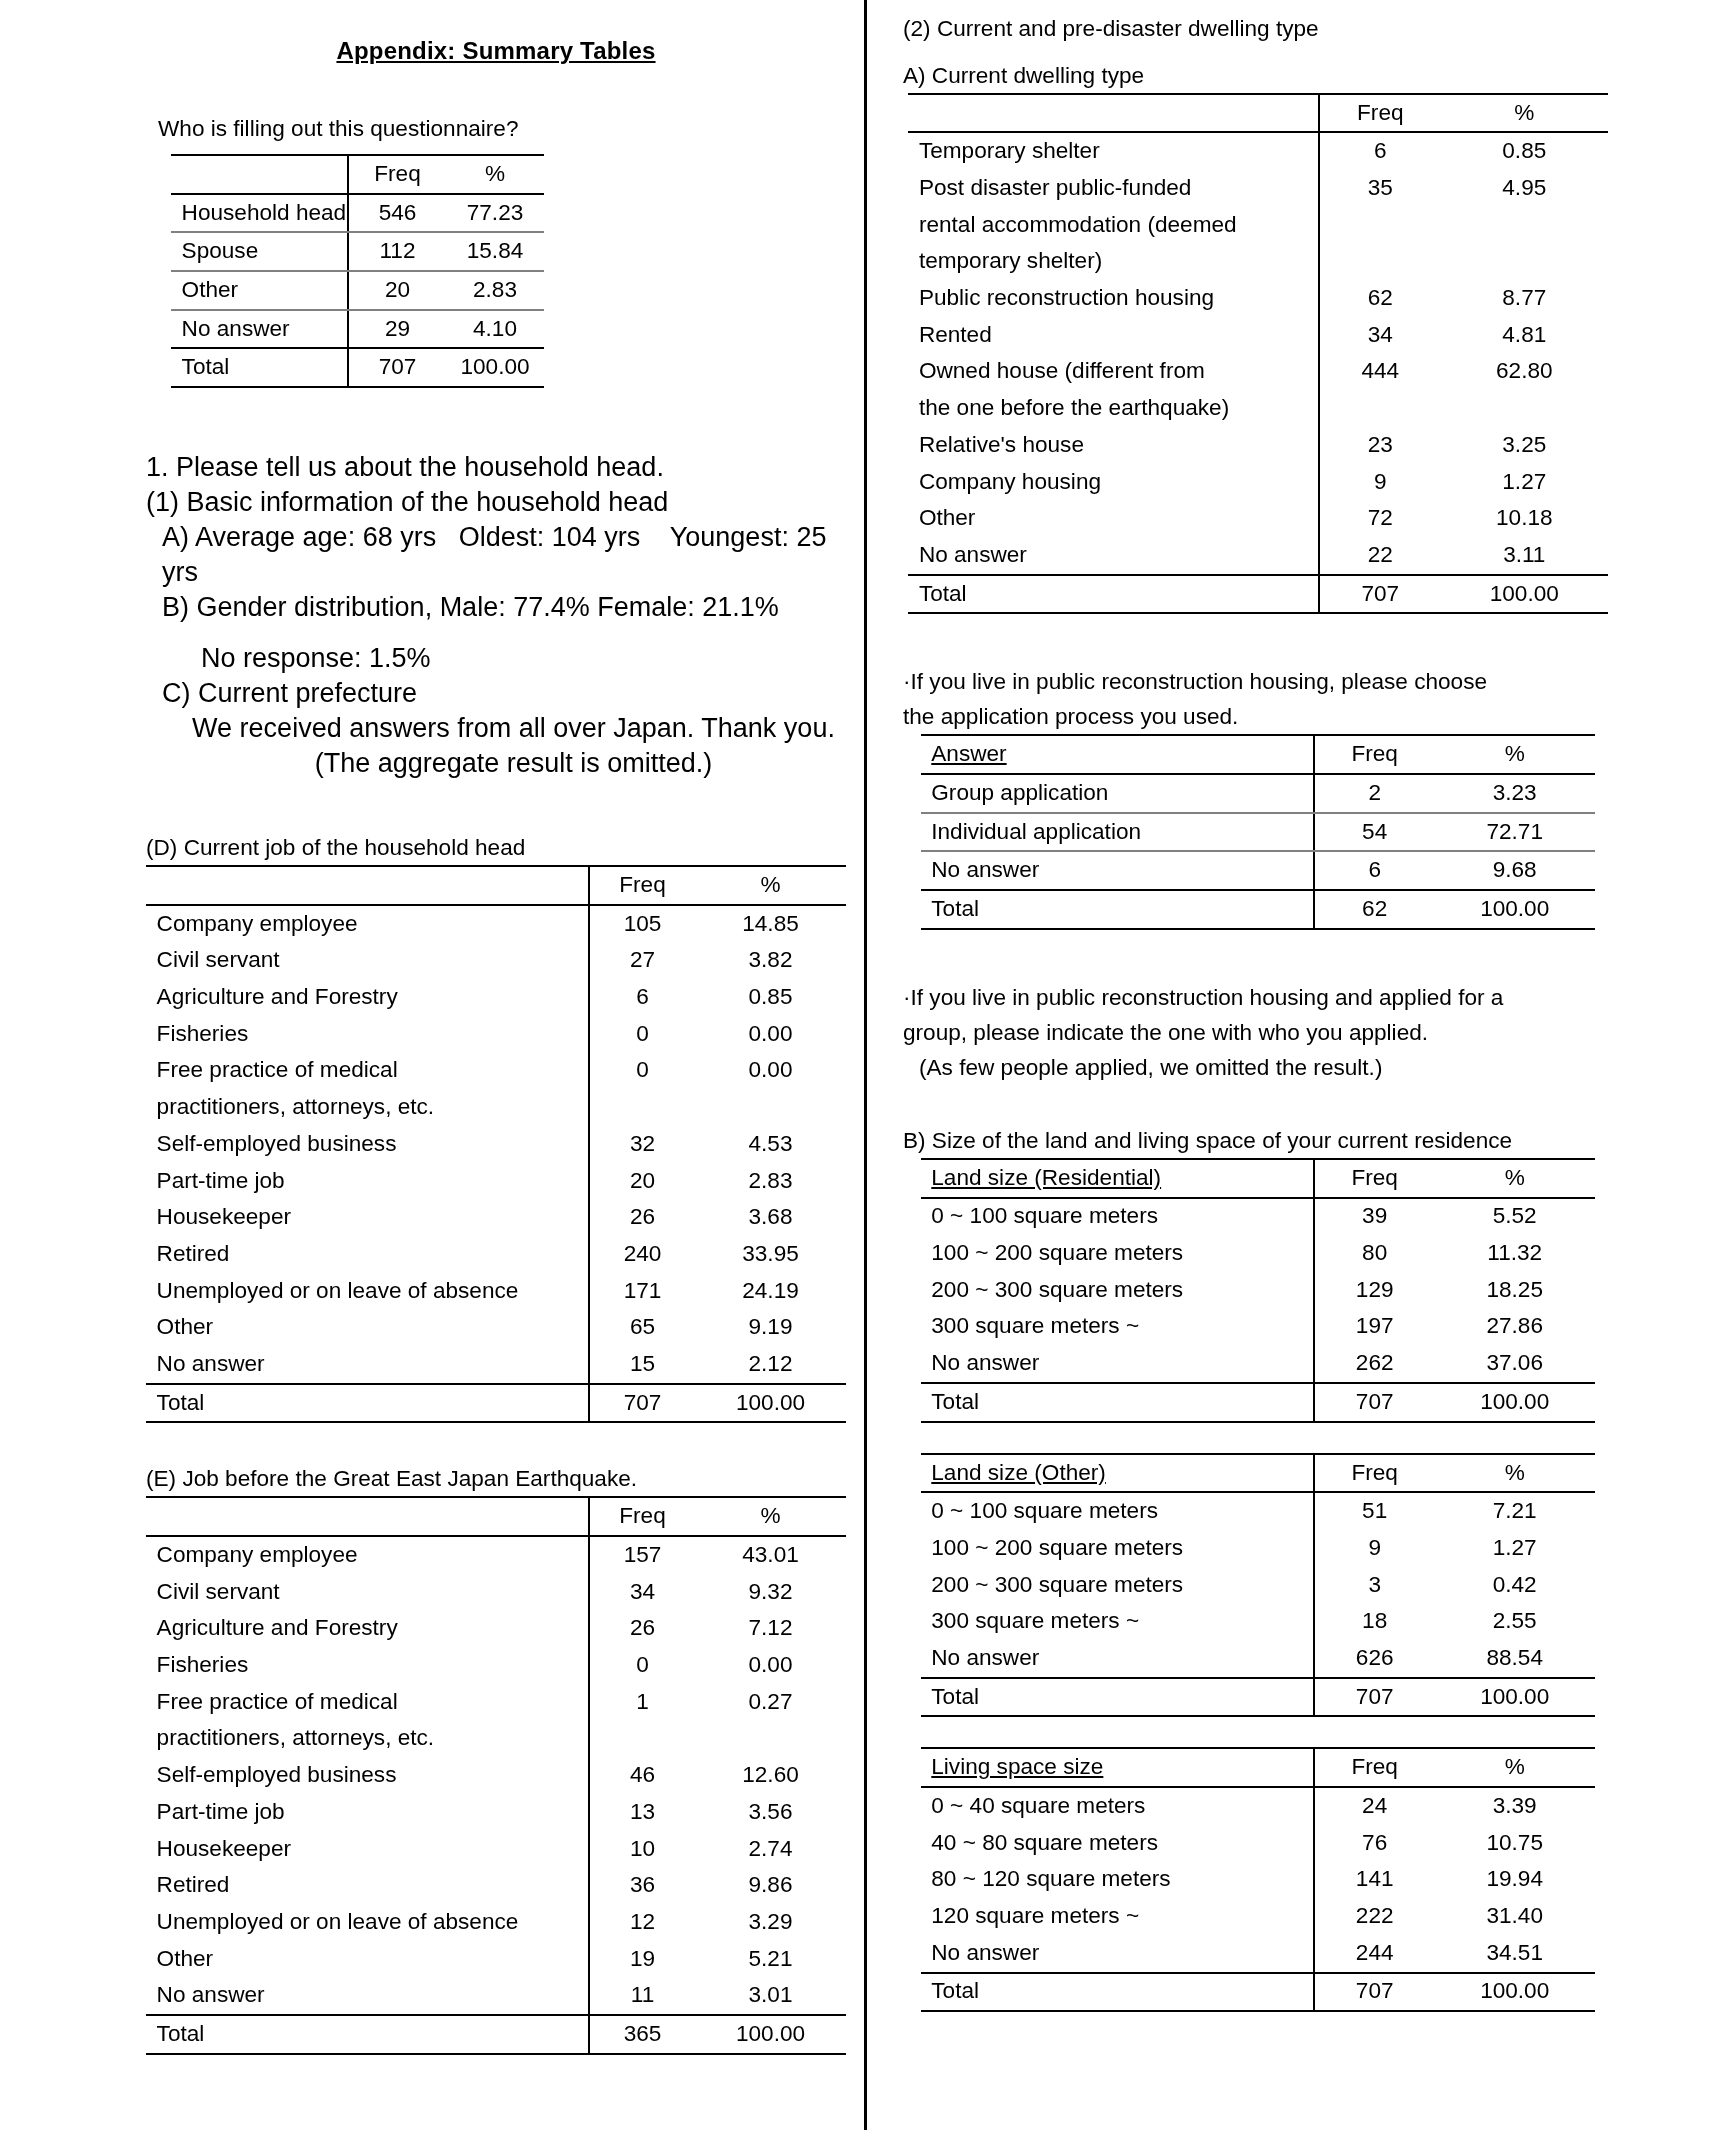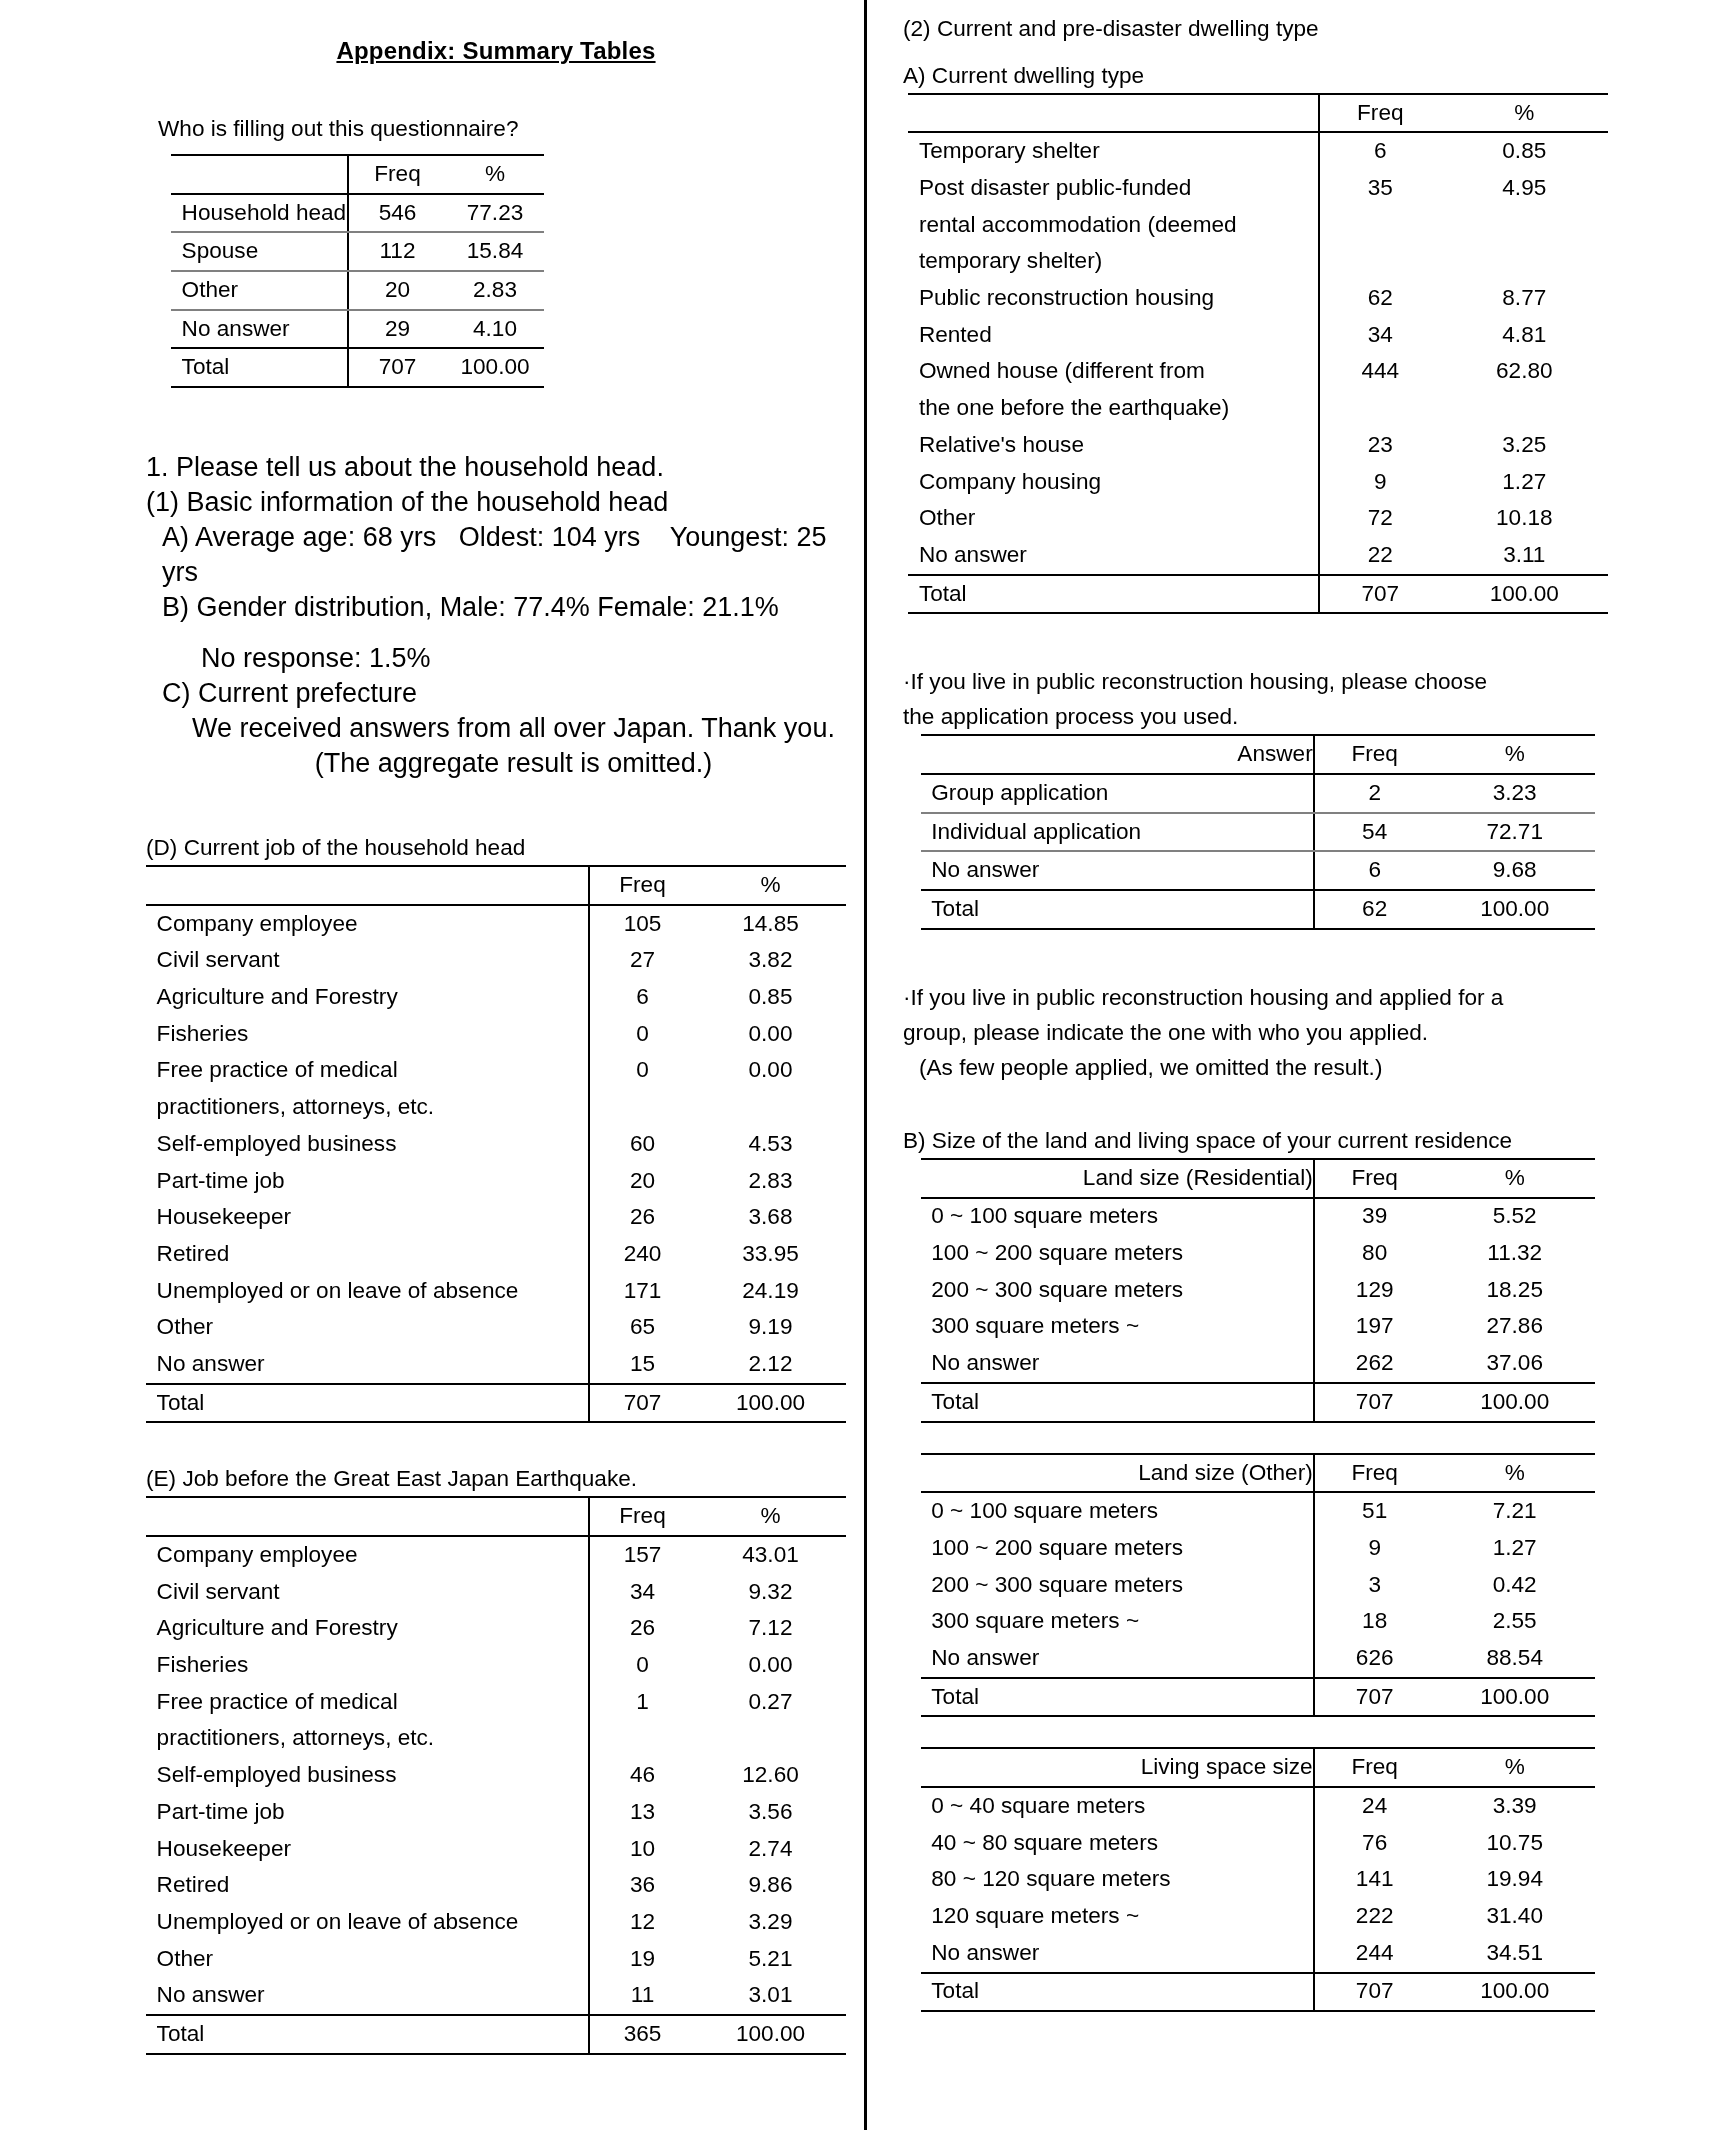--- a/index.html
+++ b/index.html
@@ -82,21 +82,21 @@
   .t-dw col.lbl { width: 411px; }
   .t-dw col.f   { width: 121px; }
   .t-dw col.p   { width: 168px; }
 
   
   .t-sm { width: 674px; margin-left: 17.7px; }
   .t-sm col.lbl { width: 393px; }
   .t-sm col.f   { width: 121px; }
   .t-sm col.p   { width: 160px; }
 
-  .tbl-head-label { text-align: right; padding-left: 10.6px !important; }
+  .tbl-head-label { text-align: left; padding-left: 10.6px !important; text-decoration: underline; }
   .heading-line { font-size: 22.6px; line-height: 34px; }
   .bullet-line  { font-size: 22.6px; line-height: 35px; }
   .indent-1 { padding-left: 16px; }
   .indent-2 { padding-left: 35px; text-align: center; }
   .indent-3 { padding-left: 55px; margin-top: 16px; }
 </style>
 </head>
 <body>
 
 <div class="page">
@@ -203,21 +203,21 @@
             <td class="c-num vline">0</td>
             <td class="c-num2">0.00</td>
           </tr>
         <tr>
             <td class="c-lbl">practitioners, attorneys, etc.</td>
             <td class="c-num vline"></td>
             <td class="c-num2"></td>
           </tr>
         <tr>
             <td class="c-lbl">Self-employed business</td>
-            <td class="c-num vline">60</td>
+            <td class="c-num vline">32</td>
             <td class="c-num2">4.53</td>
           </tr>
         <tr>
             <td class="c-lbl">Part-time job</td>
             <td class="c-num vline">20</td>
             <td class="c-num2">2.83</td>
           </tr>
         <tr>
             <td class="c-lbl">Housekeeper</td>
             <td class="c-num vline">26</td>

